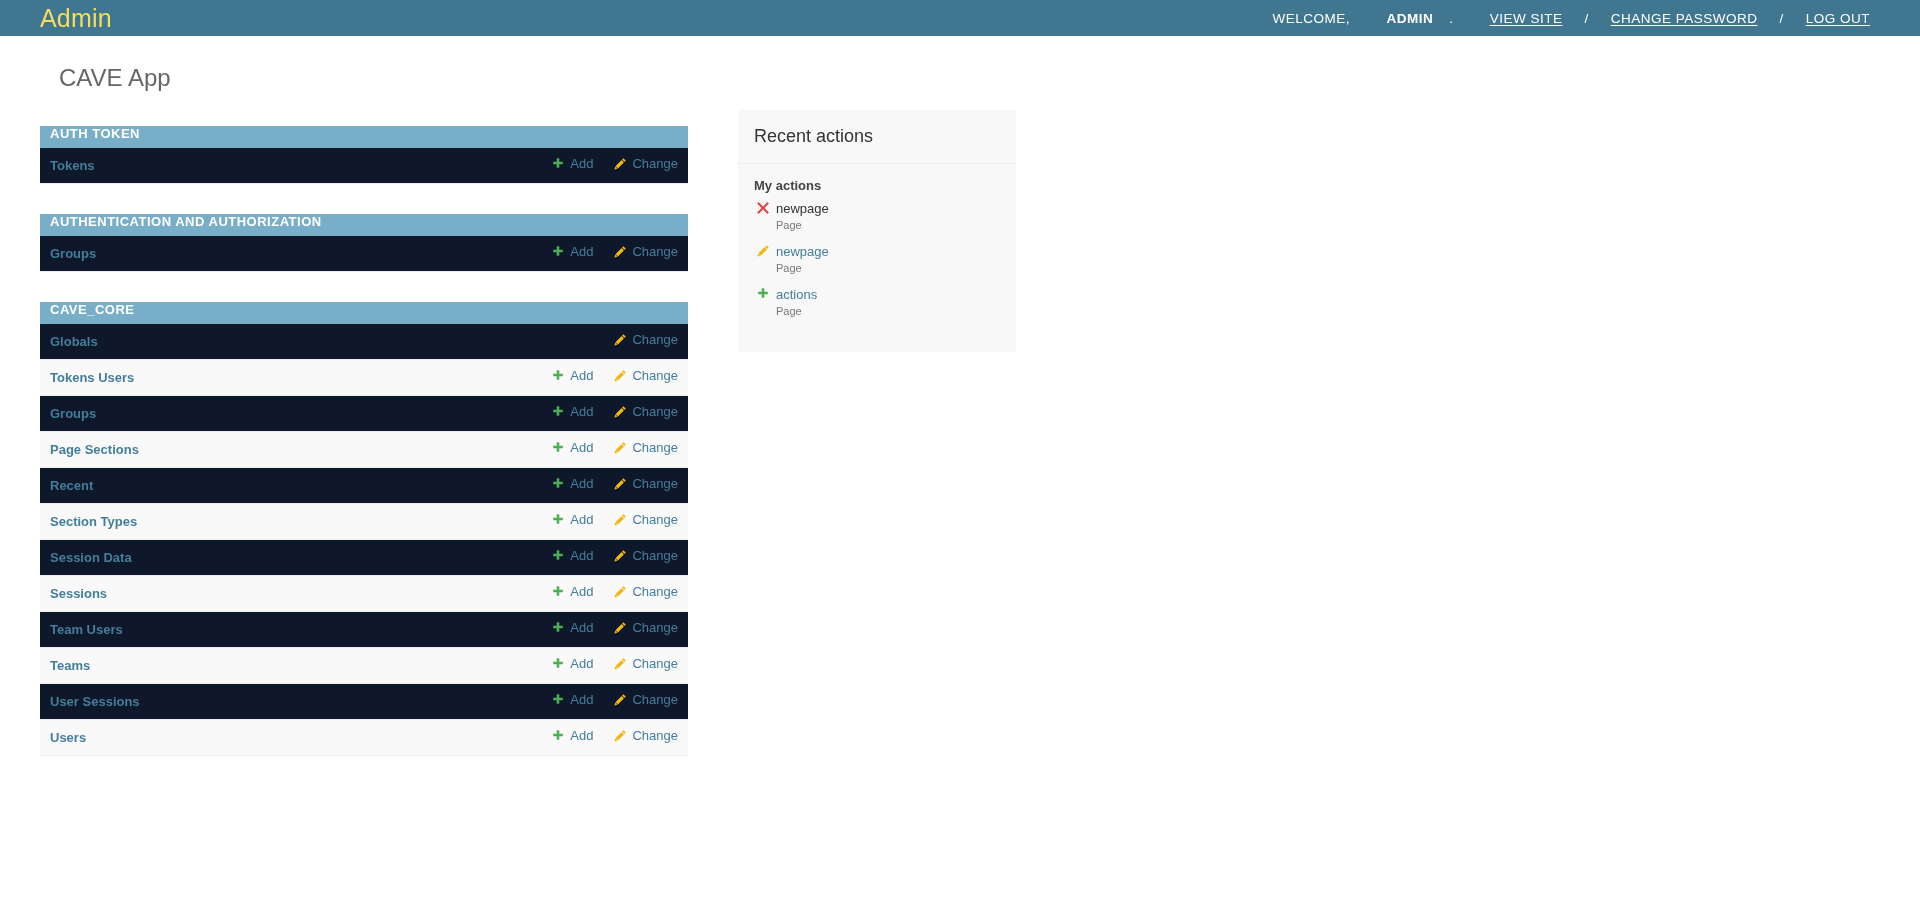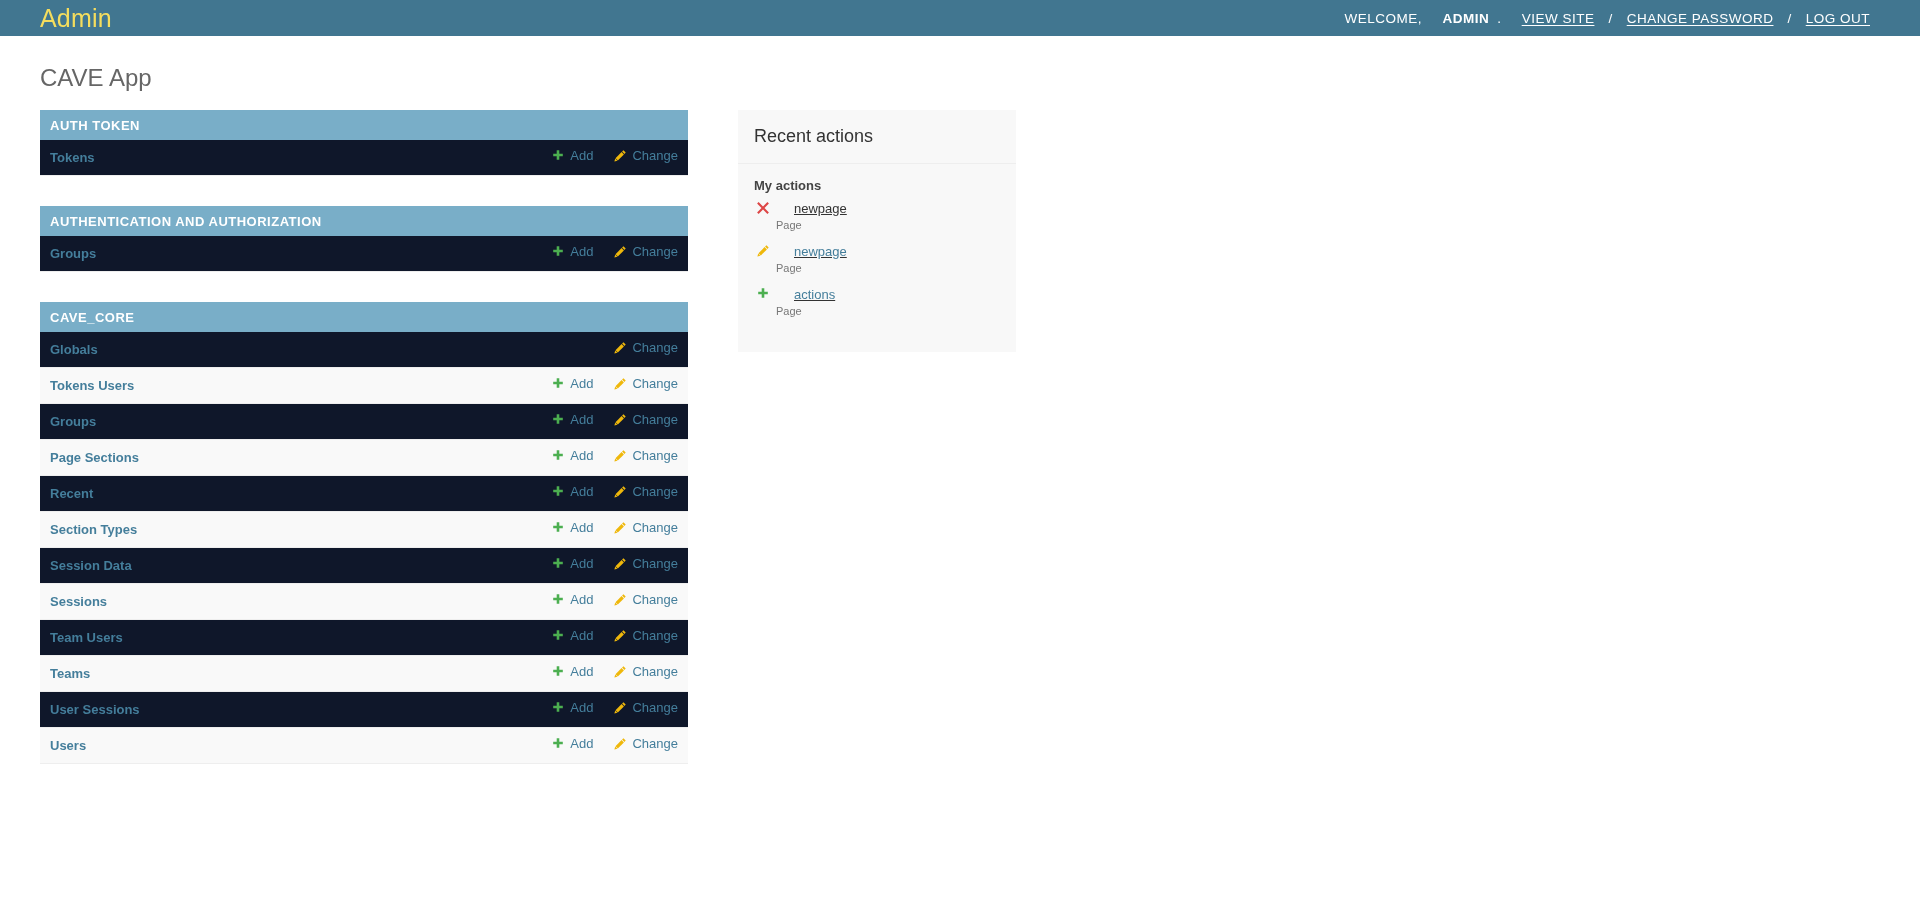--- a/index.html
+++ b/index.html
@@ -35,34 +35,35 @@
     line-height: 1;
   }
   #user-tools {
     font-size: 13.5px;
     letter-spacing: 0.5px;
     text-transform: uppercase;
     color: #ffffff;
     white-space: nowrap;
     display: flex;
     align-items: center;
-    gap: 8px;
+    gap: 16px;
   }
   #user-tools .plain { color: #ffffff; }
   #user-tools .uname { font-weight: bold; color: #ffffff; }
   #user-tools a {
     color: #ffffff;
     text-decoration: underline;
     text-underline-offset: 2px;
   }
   #user-tools .sep { padding: 0 6px; color: #ffffff; }
 
   
   #content-title {
     padding: 28px 40px 10px 40px;
+    margin-left: 19px;
   }
   #content-title h1 {
     margin: 0;
     font-weight: 300;
     font-size: 24px;
     color: #666666;
   }
 
   
   #container {
@@ -87,22 +88,23 @@
   }
   .module caption,
   .module .caption {
     display: block;
     background: #79aec8;
     color: #ffffff;
     font-size: 13px;
     font-weight: bold;
     letter-spacing: 0.5px;
     text-transform: uppercase;
-    padding: 8px 10px 7px 10px;
+    padding: 0 10px 7px 10px;
     text-align: left;
+    margin-top: 16px;
   }
   table.app-table {
     width: 100%;
     border-collapse: collapse;
     border-spacing: 0;
   }
   table.app-table tr { background: #0f172a; }
   table.app-table tr.odd { background: #f9f9f9; }
   table.app-table td, table.app-table th {
     border-bottom: 1px solid #eeeeee;
@@ -174,22 +176,21 @@
     padding: 0 16px 22px 18px;
   }
   ul.actionlist li {
     padding: 0 0 11px 0;
     font-size: 13px;
     line-height: 15px;
   }
   .act-head {
     display: flex;
     align-items: flex-start;
-    gap: 24px;
-    text-decoration: underline;
+    gap: 6px;
   }
   .act-title { color: #333333; text-decoration: none; }
   .act-title.link { color: #447e9b; }
   .act-model {
     display: block;
     font-size: 11px;
     color: #777777;
     padding-left: 20px;
     margin-top: 2px;
   }

